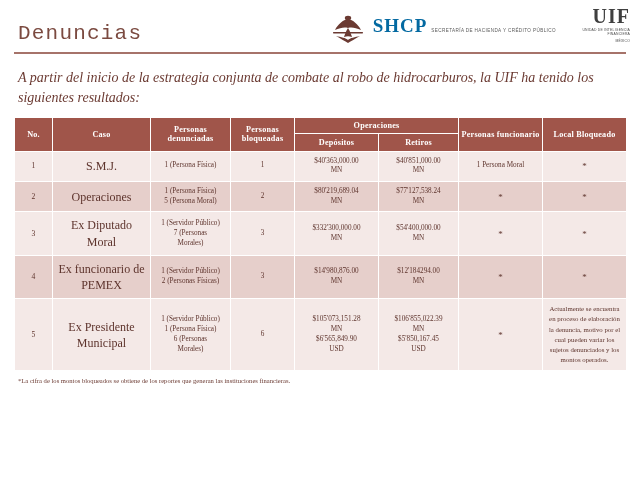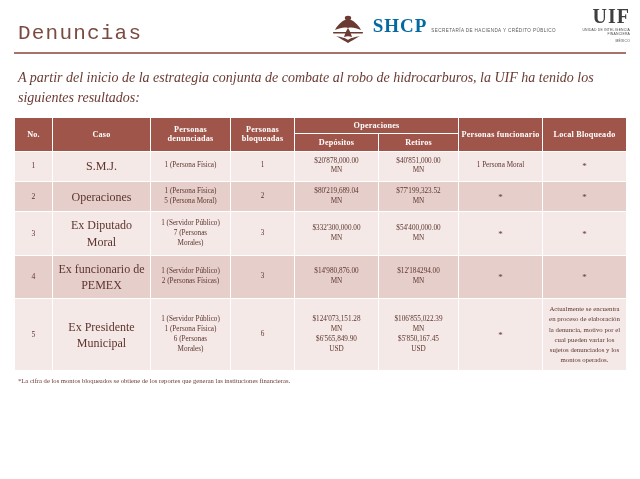--- a/index.html
+++ b/index.html
@@ -227,21 +227,21 @@
     <tbody>
 
       <tr class="odd">
         <td class="num">1</td>
         <td class="caso">S.M.J.</td>
         <td>
           <span class="cellline">1 (Persona Física)</span>
         </td>
         <td>1</td>
         <td>
-          <span class="cellline">$20'878,000.00</span>
+          <span class="cellline">$40'363,000.00</span>
           <span class="cellline">MN</span>
         </td>
         <td>
           <span class="cellline">$40'851,000.00</span>
           <span class="cellline">MN</span>
         </td>
         <td>1 Persona Moral</td>
         <td class="star">*</td>
       </tr>
 
@@ -251,21 +251,21 @@
         <td>
           <span class="cellline">1 (Persona Física)</span>
           <span class="cellline">5 (Persona Moral)</span>
         </td>
         <td>2</td>
         <td>
           <span class="cellline">$80'219,689.04</span>
           <span class="cellline">MN</span>
         </td>
         <td>
-          <span class="cellline">$77'199,323.52</span>
+          <span class="cellline">$77'127,538.24</span>
           <span class="cellline">MN</span>
         </td>
         <td class="star">*</td>
         <td class="star">*</td>
       </tr>
 
       <tr class="odd">
         <td class="num">3</td>
         <td class="caso">Ex Diputado Moral</td>
         <td>
@@ -312,21 +312,21 @@
           <span class="cellline">Ex Presidente Municipal</span>
         </td>
         <td>
           <span class="cellline">1 (Servidor Público)</span>
           <span class="cellline">1 (Persona Física)</span>
           <span class="cellline">6 (Personas</span>
           <span class="cellline">Morales)</span>
         </td>
         <td>6</td>
         <td>
-          <span class="cellline">$124'073,151.28</span>
+          <span class="cellline">$105'073,151.28</span>
           <span class="cellline">MN</span>
           <span class="cellline">$6'565,849.90</span>
           <span class="cellline">USD</span>
         </td>
         <td>
           <span class="cellline">$106'855,022.39</span>
           <span class="cellline">MN</span>
           <span class="cellline">$5'850,167.45</span>
           <span class="cellline">USD</span>
         </td>

